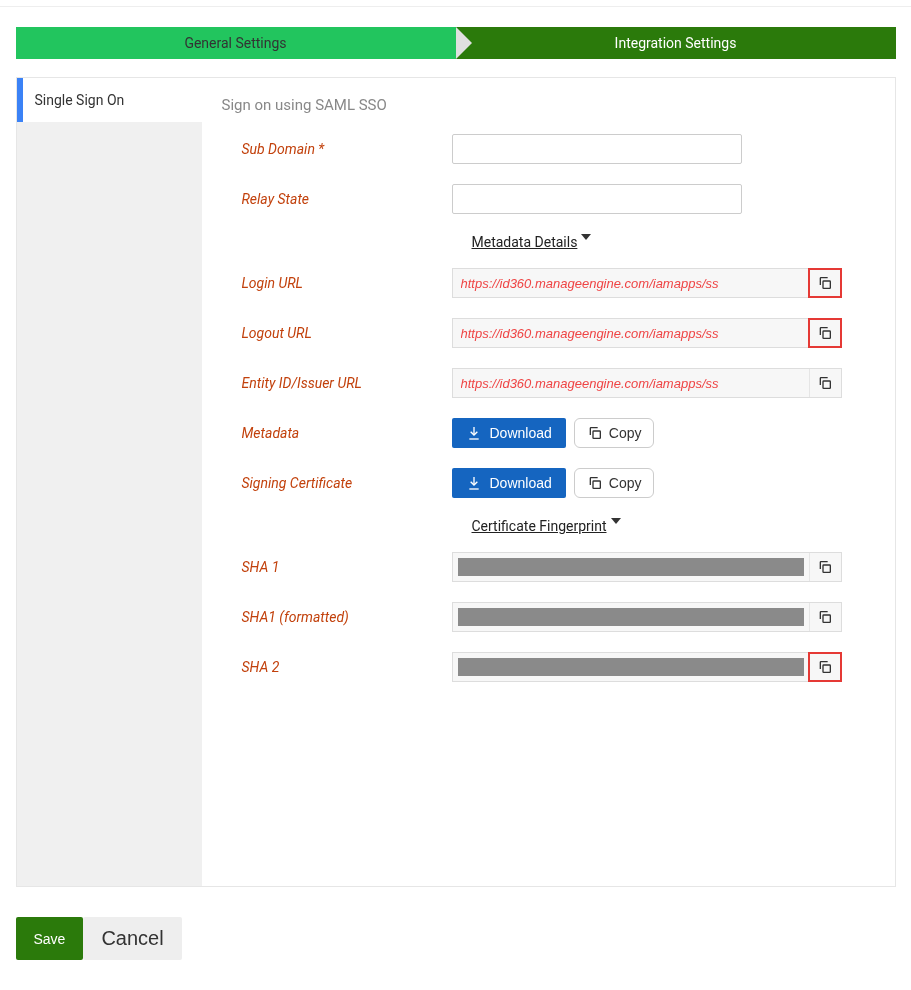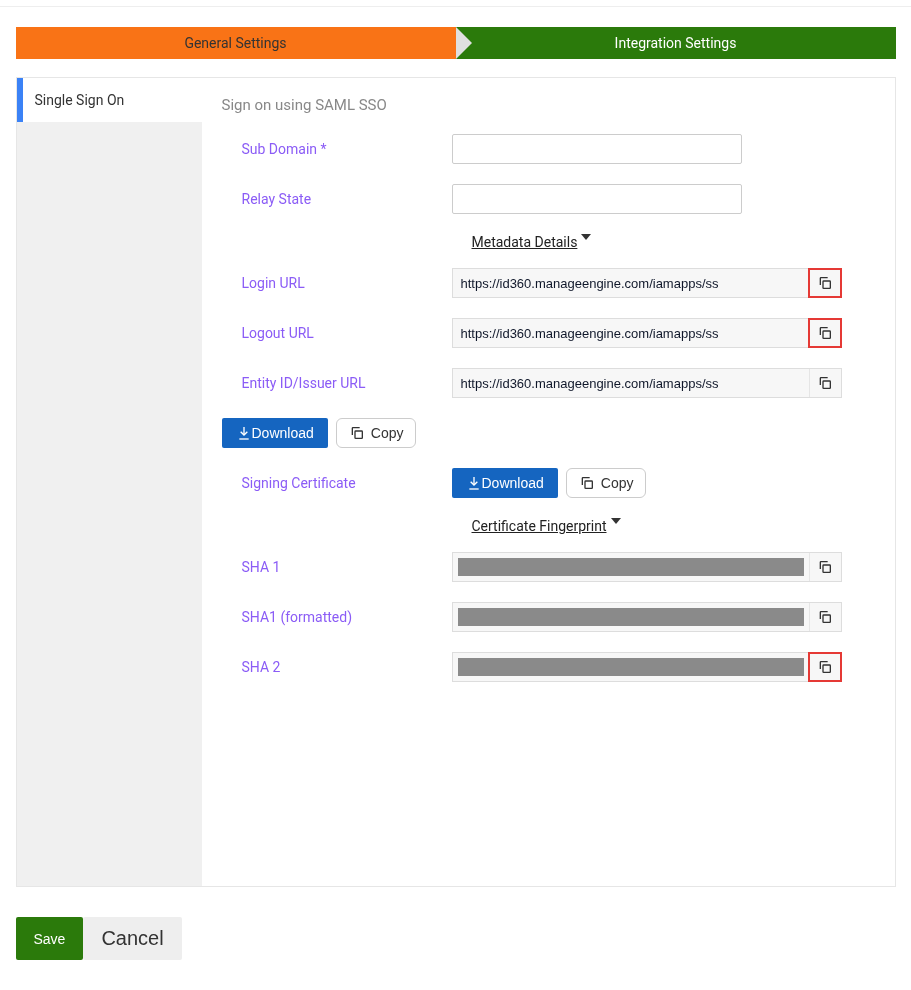--- a/index.html
+++ b/index.html
@@ -20,21 +20,21 @@
     width: 880px;
     margin: 0 auto;
   }
   .tabs {
     display: flex;
     height: 32px;
     margin-bottom: 18px;
   }
   .tab-general {
     flex: 1;
-    background: #f97316;
+    background: #22c55e;
     color: #333;
     display: flex;
     align-items: center;
     justify-content: center;
     position: relative;
     font-size: 14px;
   }
   .tab-general::after {
     content: "";
     position: absolute;
@@ -84,22 +84,23 @@
     margin-bottom: 20px;
   }
   .form-row {
     display: flex;
     align-items: center;
     margin-bottom: 20px;
   }
   .form-label {
     width: 230px;
     flex-shrink: 0;
-    color: #8b5cf6;
+    color: #c2410c;
     padding-left: 20px;
+    font-style: italic;
   }
   .form-field {
     flex: 1;
     display: flex;
     align-items: center;
     gap: 8px;
   }
   input.text-input {
     width: 290px;
     height: 30px;
@@ -135,22 +136,23 @@
     background: #f7f7f7;
     height: 30px;
     align-items: stretch;
   }
   .readonly-wrap input {
     flex: 1;
     border: none;
     background: transparent;
     padding: 0 8px;
     font-size: 13px;
-    color: #0f172a;
+    color: #ef4444;
     min-width: 0;
+    font-style: italic;
   }
   .copy-btn-inline {
     width: 32px;
     display: flex;
     align-items: center;
     justify-content: center;
     border-left: 1px solid #e5e5e5;
     cursor: pointer;
   }
   .copy-btn-inline.hl {
@@ -171,21 +173,21 @@
     margin: 5px 5px 5px 5px;
   }
   .download-btn {
     background: #1565c0;
     color: #fff;
     border: none;
     height: 30px;
     padding: 0 14px;
     display: inline-flex;
     align-items: center;
-    gap: 0;
+    gap: 8px;
     cursor: pointer;
     font-size: 14px;
     border-radius: 2px;
   }
   .copy-btn {
     background: #fff;
     border: 1px solid #ccc;
     height: 30px;
     padding: 0 12px;
     display: inline-flex;
@@ -306,20 +308,21 @@
               <svg class="icon" viewBox="0 0 24 24" fill="none" stroke="#333" stroke-width="2">
                   <rect x="9" y="9" width="11" height="11" rx="1"></rect>
                   <path d="M5 15V5a1 1 0 0 1 1-1h10"></path>
                 </svg>
             </div>
           </div>
         </div>
       </div>
 
       <div class="form-row">
+        <div class="form-label">Metadata</div>
         <div class="form-field">
           <button class="download-btn">
             <svg class="icon" viewBox="0 0 24 24" fill="none" stroke="#fff" stroke-width="2">
                 <path d="M12 3v12"></path>
                 <path d="M7 10l5 5 5-5"></path>
                 <path d="M5 21h14"></path>
               </svg>
             <span>Download</span>
           </button>
           <button class="copy-btn">

